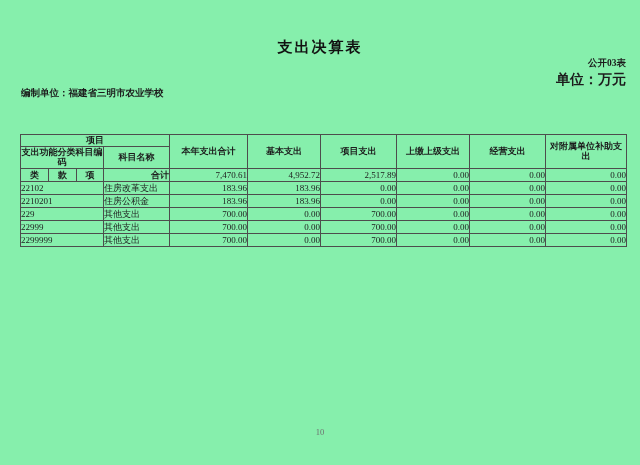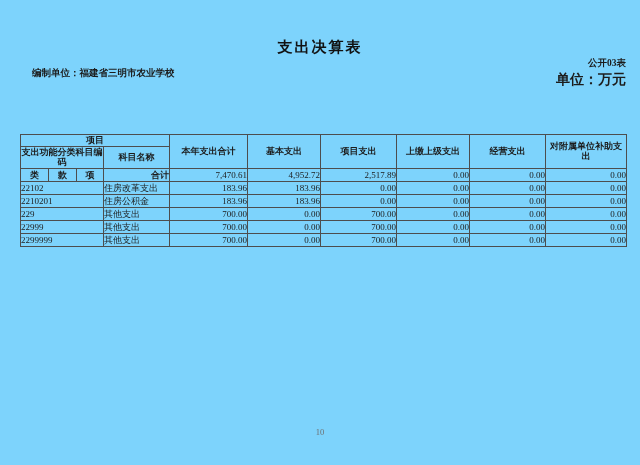--- a/index.html
+++ b/index.html
@@ -1,21 +1,21 @@
 <!DOCTYPE html>
 <html><head>
 <meta charset="utf-8">
 <style>
   * { margin: 0; padding: 0; box-sizing: border-box; }
   html, body { background: #ffffff; }
   .page {
     position: relative;
     width: 640px;
     height: 465px;
-    background: #7dd3fc;
+    background: #86efac;
     font-family: "Liberation Serif", "DejaVu Serif", serif;
     color: #1c1c1c;
     overflow: hidden;
   }
   .doc-title {
     position: absolute;
     top: 38px;
     left: 0;
     width: 100%;
     text-align: center;
@@ -27,25 +27,24 @@
   .form-code {
     position: absolute;
     top: 57px;
     right: 14px;
     font-size: 9.5px;
     font-weight: bold;
     text-align: center;
   }
   .prepared-by {
     position: absolute;
-    top: 67px;
+    top: 87px;
     left: 21px;
     font-size: 9.5px;
     font-weight: bold;
-    margin-left: 11px;
   }
   .unit-note {
     position: absolute;
     top: 71px;
     right: 14px;
     font-size: 14px;
     font-weight: bold;
   }
   table.acct {
     position: absolute;

